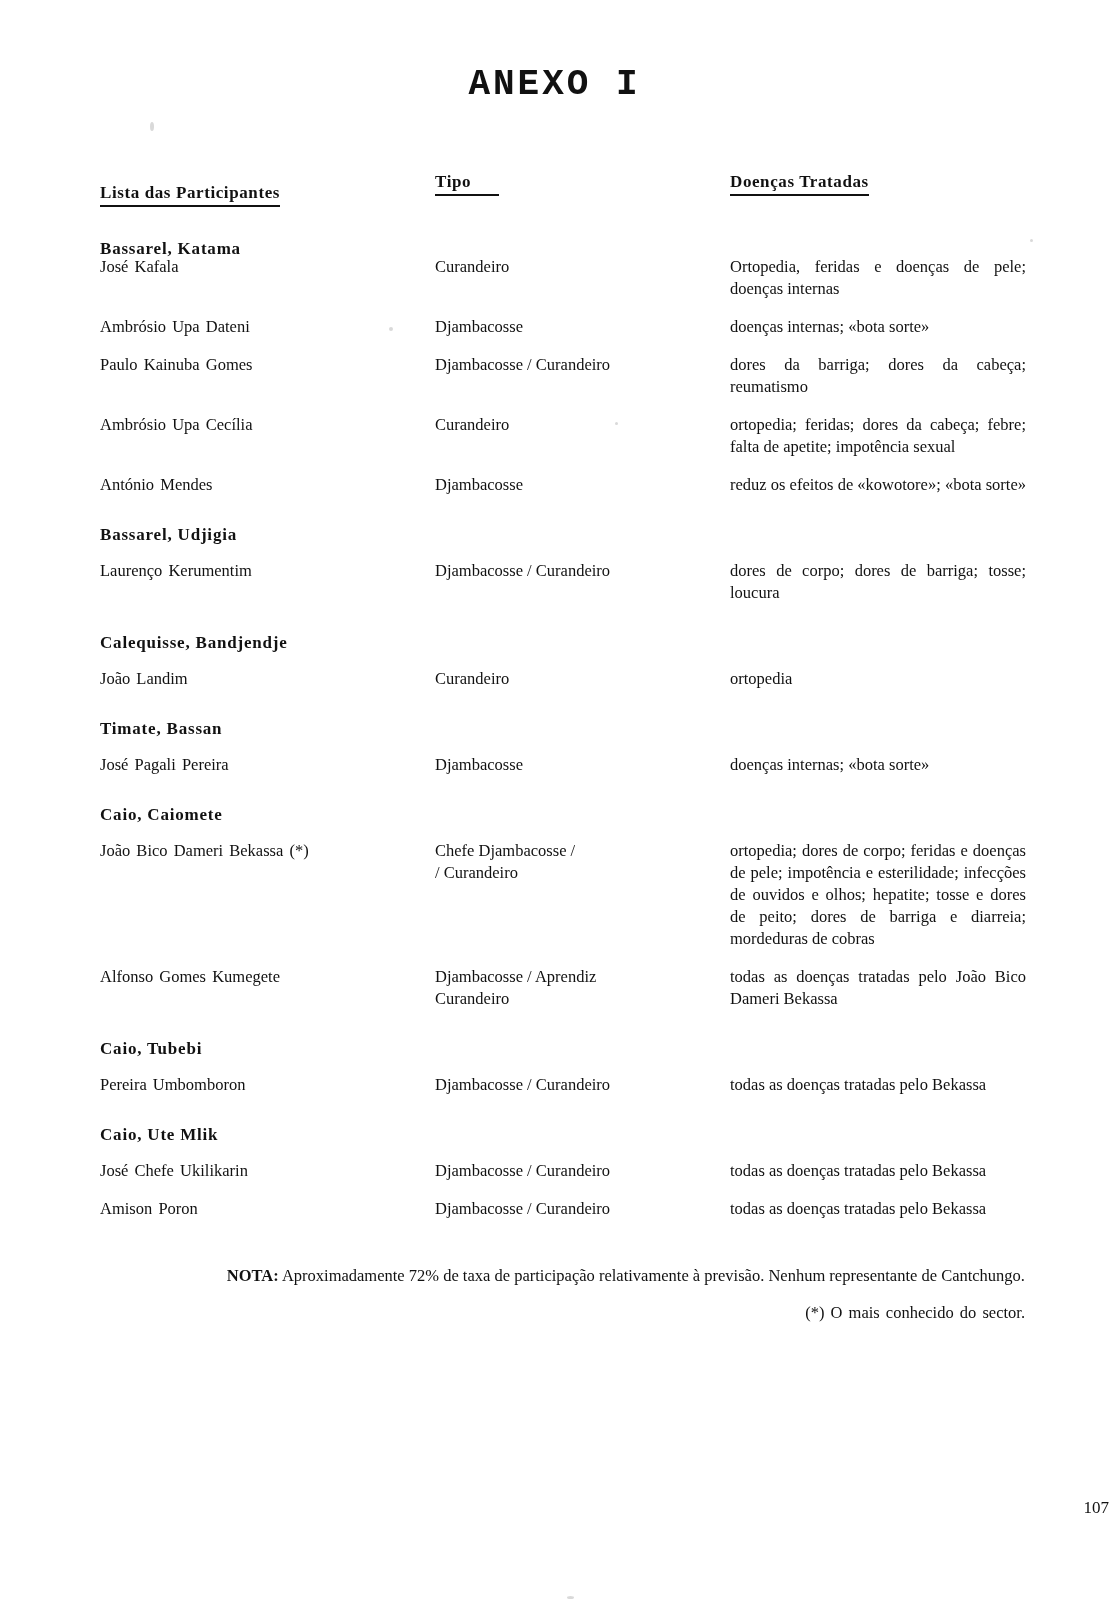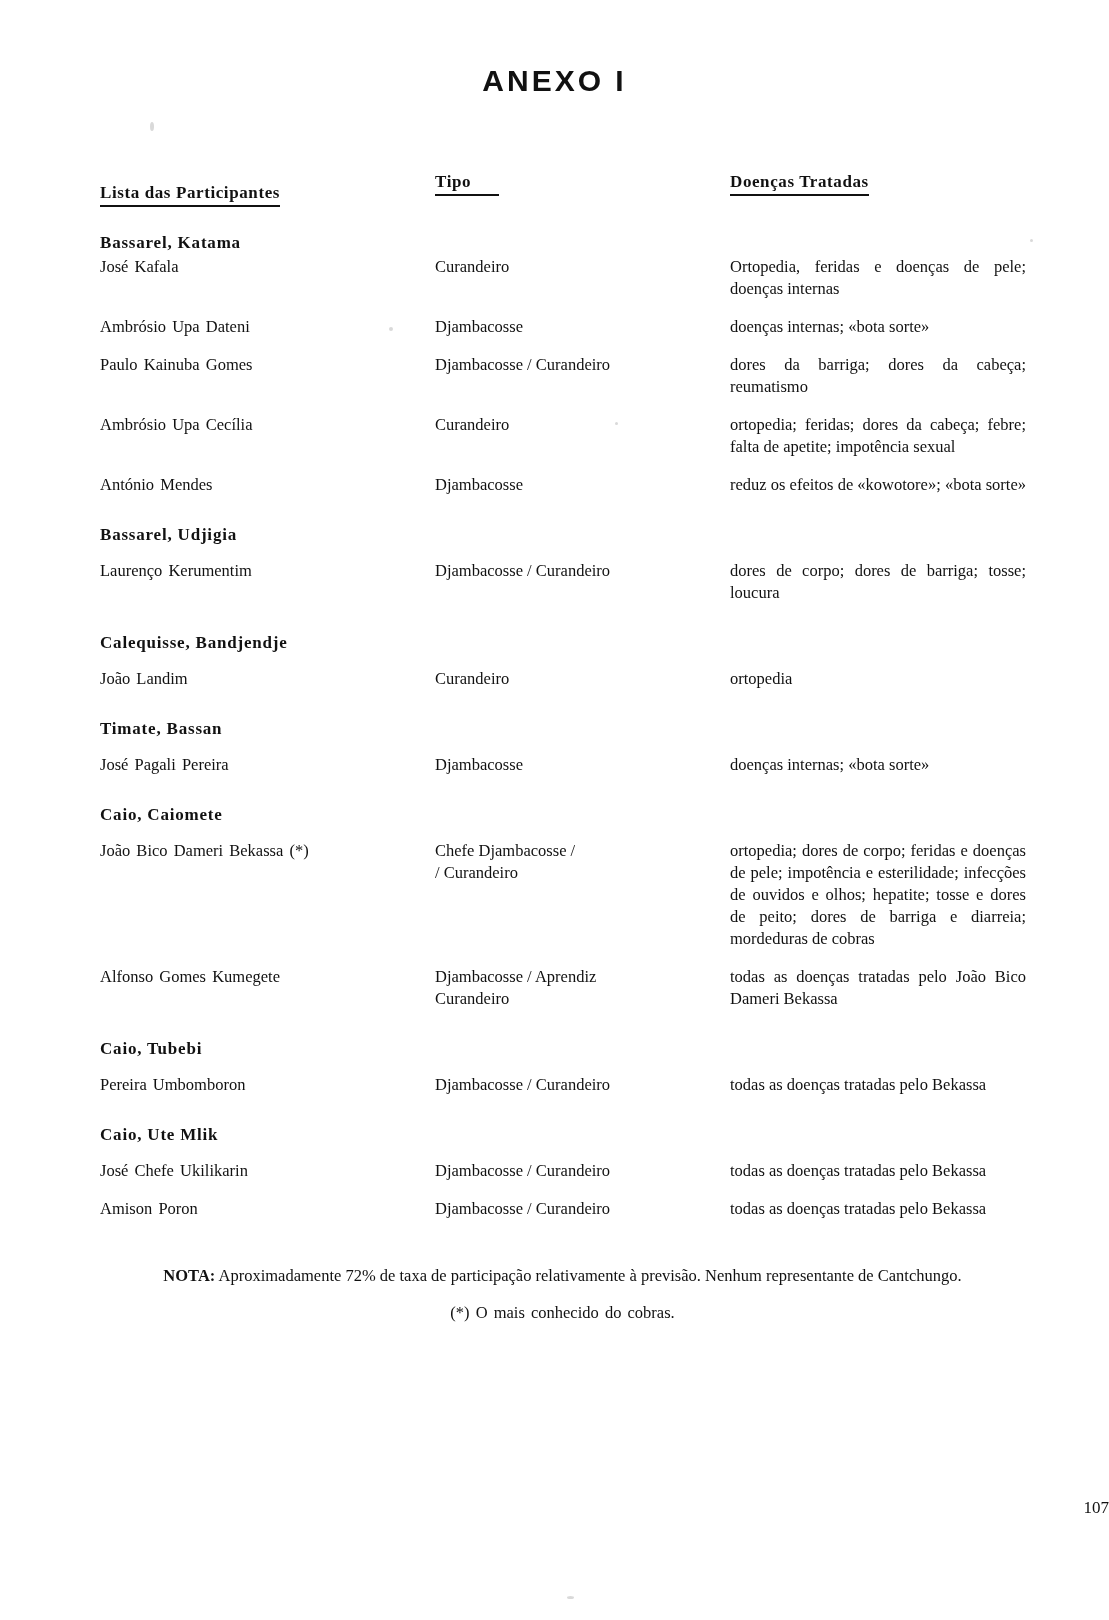--- a/index.html
+++ b/index.html
@@ -26,23 +26,23 @@
   }
 
   
   .doc-title {
     position: absolute;
     left: 0;
     top: 64px;
     width: 1109px;
     text-align: center;
     font-weight: bold;
-    font-size: 30px;
+    font-size: 36px;
     letter-spacing: 3px;
-    font-family: Liberation Sans, sans-serif;
+    font-family: Liberation Mono, monospace;
   }
 
   
   .col-headers {
     position: absolute;
     left: 100px;
     top: 172px;
     width: 920px;
     height: 30px;
   }
@@ -105,21 +105,21 @@
 
   
   .notes {
     position: absolute;
     left: 100px;
     width: 925px;
   }
   .note-line {
     font-size: 16.5px;
     line-height: 23px;
-    text-align: center;
+    text-align: right;
   }
   .note-line b { font-weight: bold; }
 
   .page-number {
     position: absolute;
     left: 0;
     top: 1498px;
     width: 1109px;
     text-align: right;
     font-size: 17px;
@@ -141,21 +141,21 @@
 
   <div class="doc-title">ANEXO I</div>
 
   <div class="col-headers">
     <div class="col-head h-name">Lista das Participantes</div>
     <div class="col-head h-type">Tipo</div>
     <div class="col-head h-dis">Doenças Tratadas</div>
   </div>
 
   <div class="table" id="table-body" style="height: 998px;">
-      <div class="group-title" style="position: absolute; top: 12px; left: 0px;">Bassarel, Katama</div>
+      <div class="group-title" style="position: absolute; top: 18px; left: 0px;">Bassarel, Katama</div>
       <div class="row" style="position: absolute; top: 34px; left: 0px;">
         <div class="cell c-name nojust">José Kafala</div>
         <div class="cell c-type nojust">Curandeiro</div>
         <div class="cell c-dis">Ortopedia, feridas e doenças de pele; doenças internas</div>
       </div>
       <div class="row" style="position: absolute; top: 94px; left: 0px;">
         <div class="cell c-name nojust">Ambrósio Upa Dateni</div>
         <div class="cell c-type nojust">Djambacosse</div>
         <div class="cell c-dis">doenças internas; «bota sorte»</div>
       </div>
@@ -217,21 +217,21 @@
       </div>
       <div class="row" style="position: absolute; top: 976px; left: 0px;">
         <div class="cell c-name nojust">Amison Poron</div>
         <div class="cell c-type nojust">Djambacosse / Curandeiro</div>
         <div class="cell c-dis">todas as doenças tratadas pelo Bekassa</div>
       </div>
     </div>
 
   <div class="notes" id="notes-block" style="top: 1264px;">
       <div class="note-line"><b>NOTA:</b><span> Aproximadamente 72% de taxa de participação relativamente à previsão. Nenhum representante de Cantchungo.</span></div>
-      <div class="note-line" style="margin-top: 14px; word-spacing: 2px;">(*) O mais conhecido do cobras.</div>
+      <div class="note-line" style="margin-top: 14px; word-spacing: 2px;">(*) O mais conhecido do sector.</div>
     </div>
 
   <div class="page-number">107</div>
 
   <div class="speck" style="left:150px; top:122px; width:4px; height:9px;"></div>
   <div class="speck" style="left:389px; top:327px; width:4px; height:4px;"></div>
   <div class="speck" style="left:615px; top:422px;"></div>
   <div class="speck" style="left:1030px; top:239px;"></div>
   <div class="speck" style="left:567px; top:1596px; width:7px; height:3px;"></div>
 </div>

